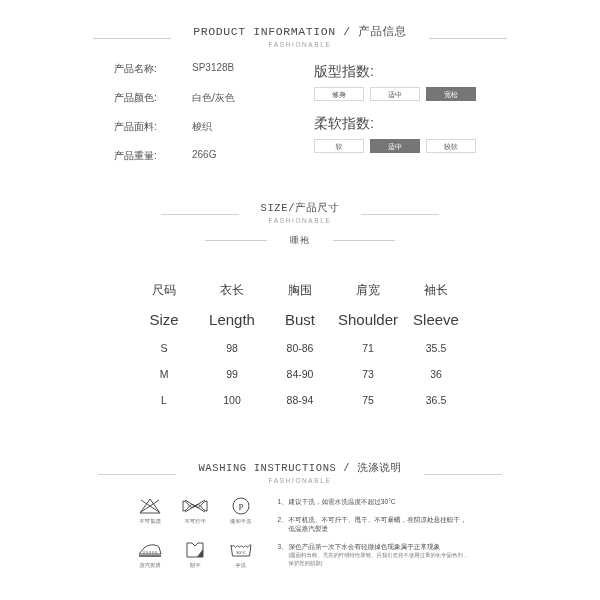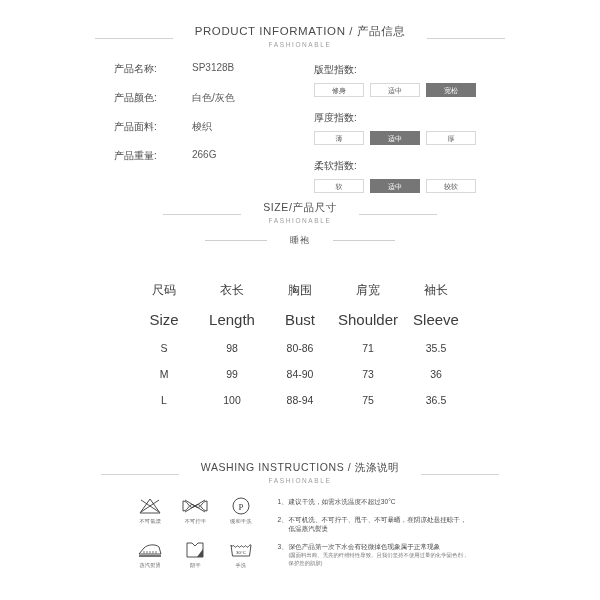--- a/index.html
+++ b/index.html
@@ -10,20 +10,21 @@
     color:#3a3a3a;
     overflow:hidden;
   }
   .page { position:relative; width:600px; height:600px; }
 
   
   .section-head { text-align:center; }
   .head-row {
     display:flex; align-items:flex-end; justify-content:center;
     gap:22px;
+    font-family:Liberation Mono, monospace;
   }
   .head-rule { height:1px; background:#d2d2d2; width:78px; margin-top:14px; }
   .head-title {
     font-size:11.5px; letter-spacing:.6px; color:#4a4a4a; white-space:nowrap;
   }
   .head-sub {
     font-size:6.5px; letter-spacing:1.6px; color:#9d9d9d; margin-top:2px;
   }
   .head-title-sm { font-size:10.5px; }
 
@@ -32,21 +33,21 @@
     position:absolute; left:0; top:62px; width:600px;
     display:flex; justify-content:center; gap:28px;
   }
   .info-left { width:172px; }
   .info-row { display:flex; margin-bottom:15px; font-size:10px; color:#4b4b4b; }
   .info-label { width:78px; }
   .info-value { color:#5a5a5a; }
 
   .info-right { width:172px; padding-top:1px; }
   .idx-group { margin-bottom:14px; }
-  .idx-title { font-size:10px; color:#4b4b4b; margin-bottom:6px; }
+  .idx-title { font-size:14px; color:#4b4b4b; margin-bottom:6px; }
   .idx-opts { display:flex; gap:6px; }
   .idx-opt {
     width:50px; height:14px; line-height:13px; text-align:center;
     font-size:7px; border:1px solid #d8d8d8; color:#555; background:#fff;
   }
   .idx-opt.on { background:#767676; border-color:#767676; color:#fff; }
 
   
   .size-head { position:absolute; left:0; top:200px; width:600px; }
   .type-row {
@@ -122,28 +123,20 @@
 
       <div class="idx-group">
         <div class="idx-title">版型指数:</div>
         <div class="idx-opts">
           <div class="idx-opt">修身</div>
           <div class="idx-opt">适中</div>
           <div class="idx-opt on">宽松</div>
         </div>
       </div>
 
-      <div class="idx-group">
-        <div class="idx-title">厚度指数:</div>
-        <div class="idx-opts">
-          <div class="idx-opt">薄</div>
-          <div class="idx-opt on">适中</div>
-          <div class="idx-opt">厚</div>
-        </div>
-      </div>
 
       <div class="idx-group">
         <div class="idx-title">柔软指数:</div>
         <div class="idx-opts">
           <div class="idx-opt">软</div>
           <div class="idx-opt on">适中</div>
           <div class="idx-opt">较软</div>
         </div>
       </div>
 

